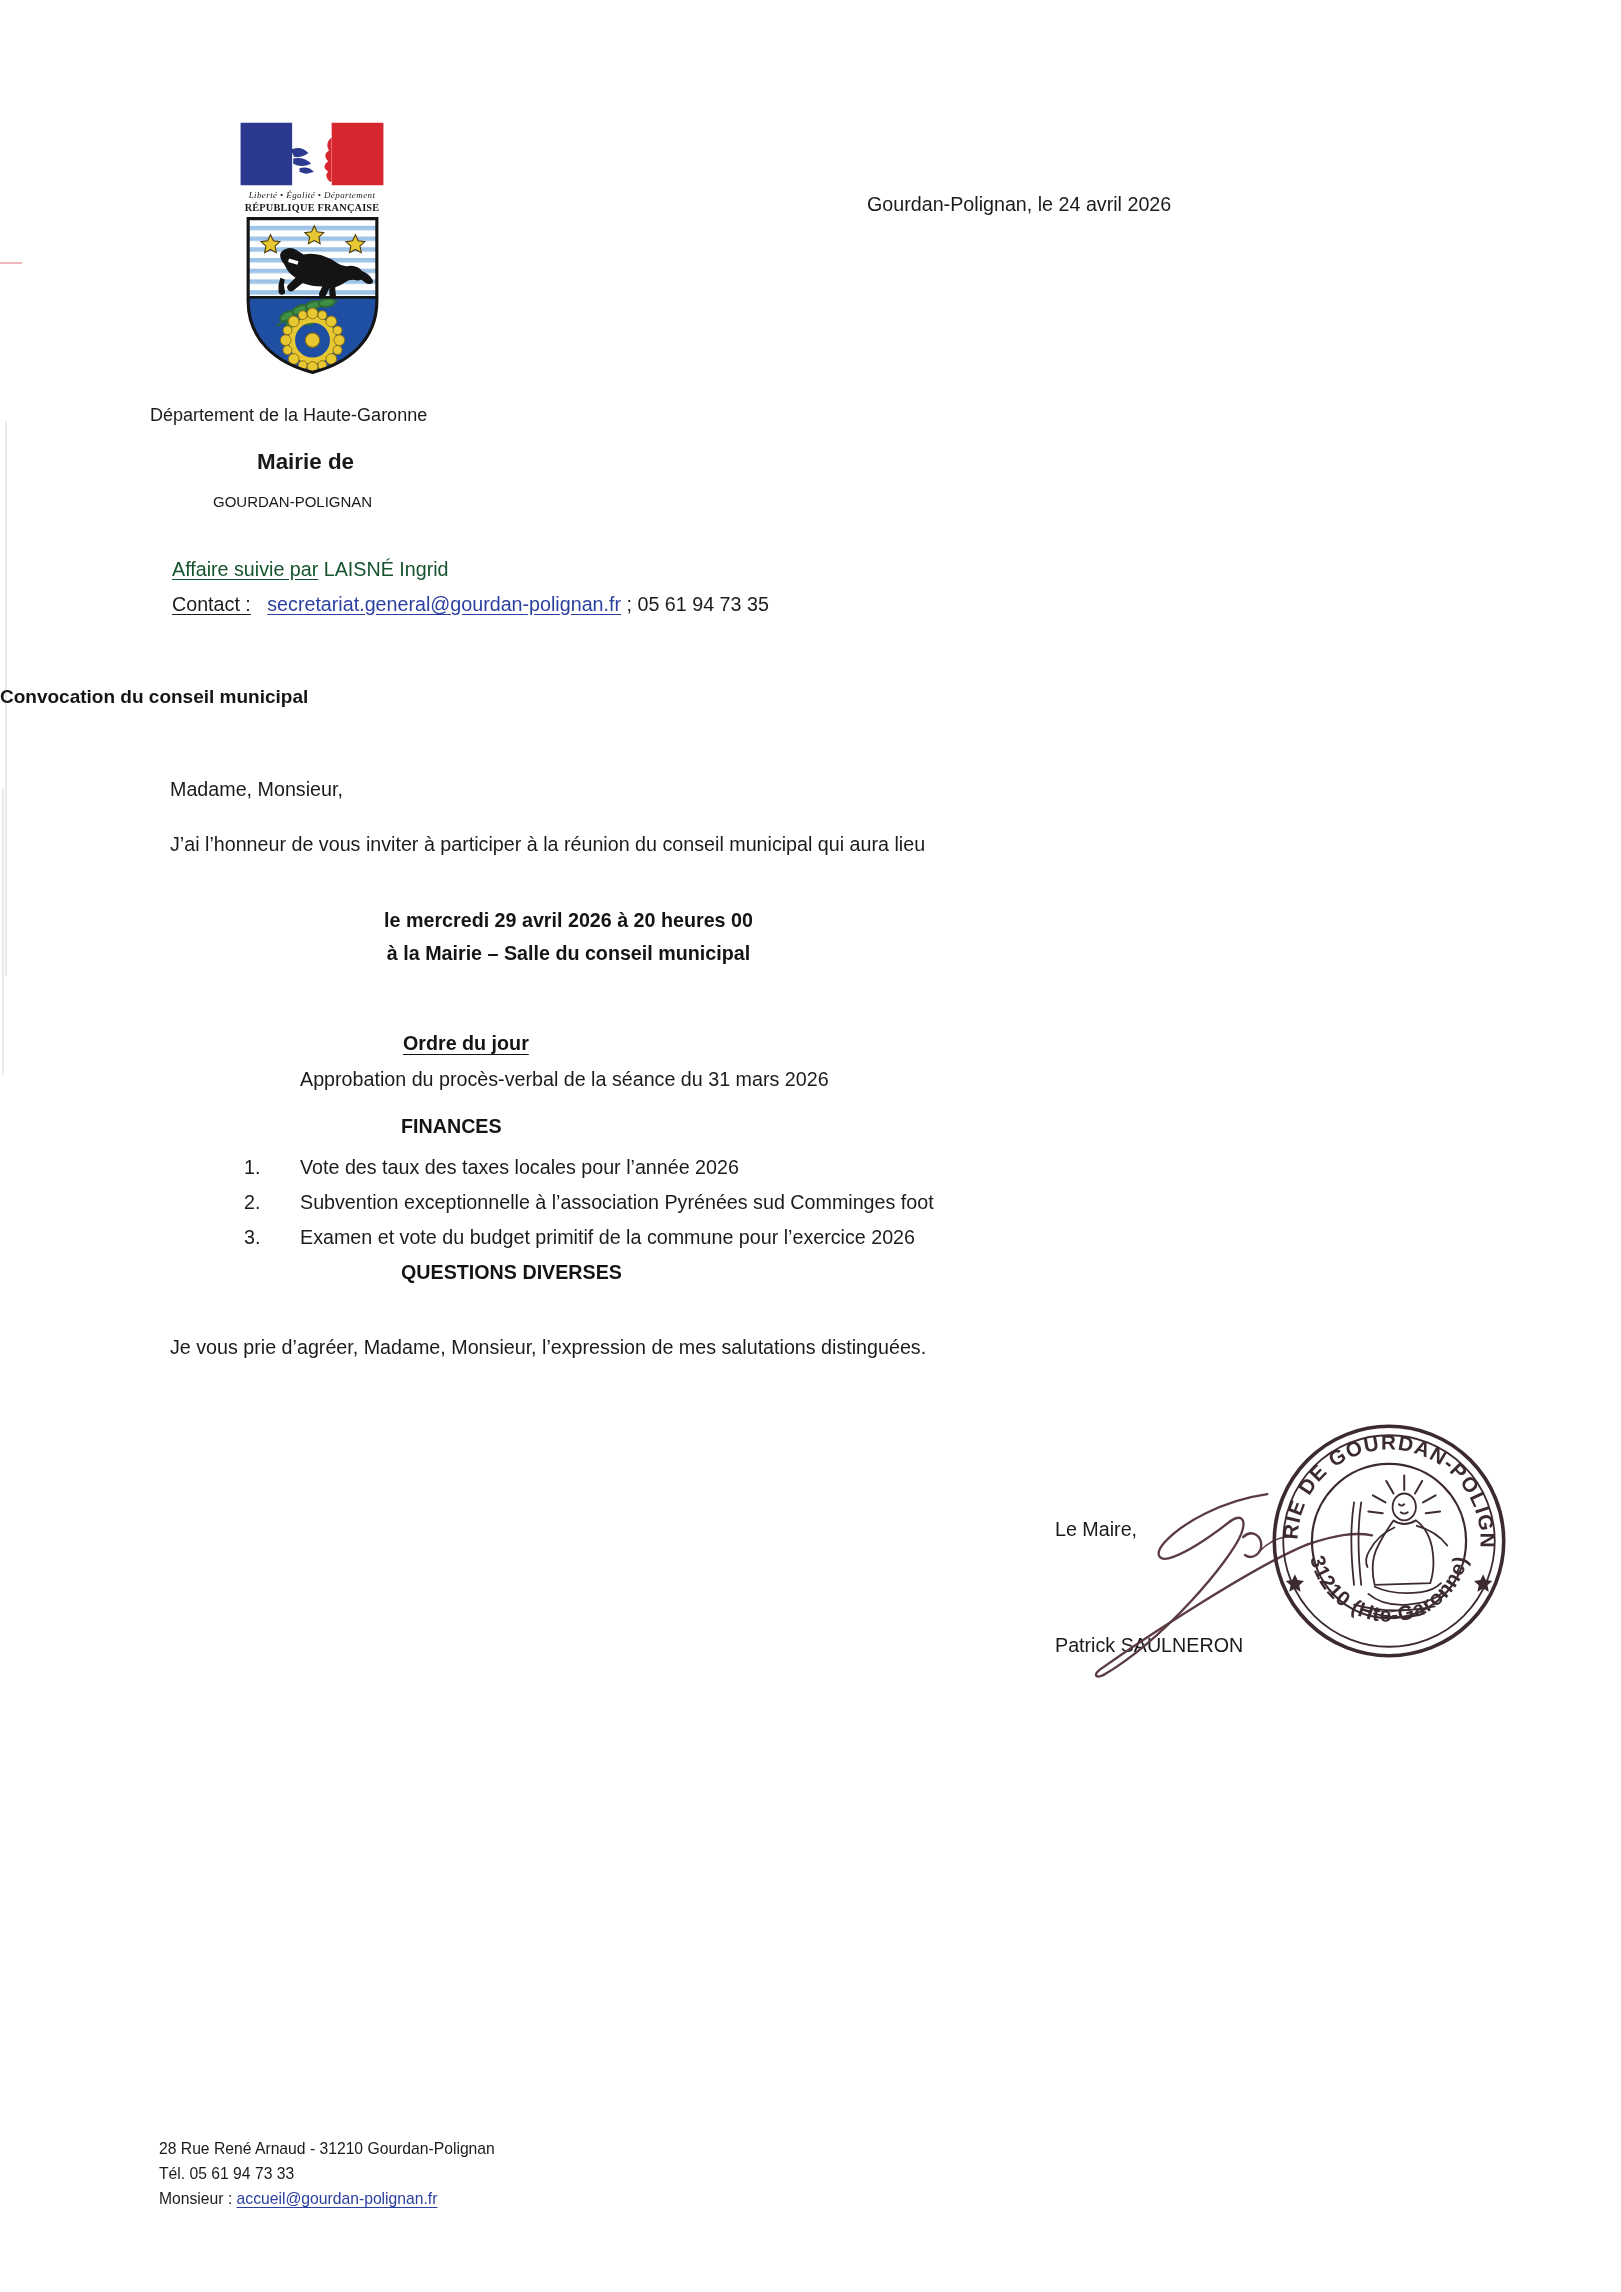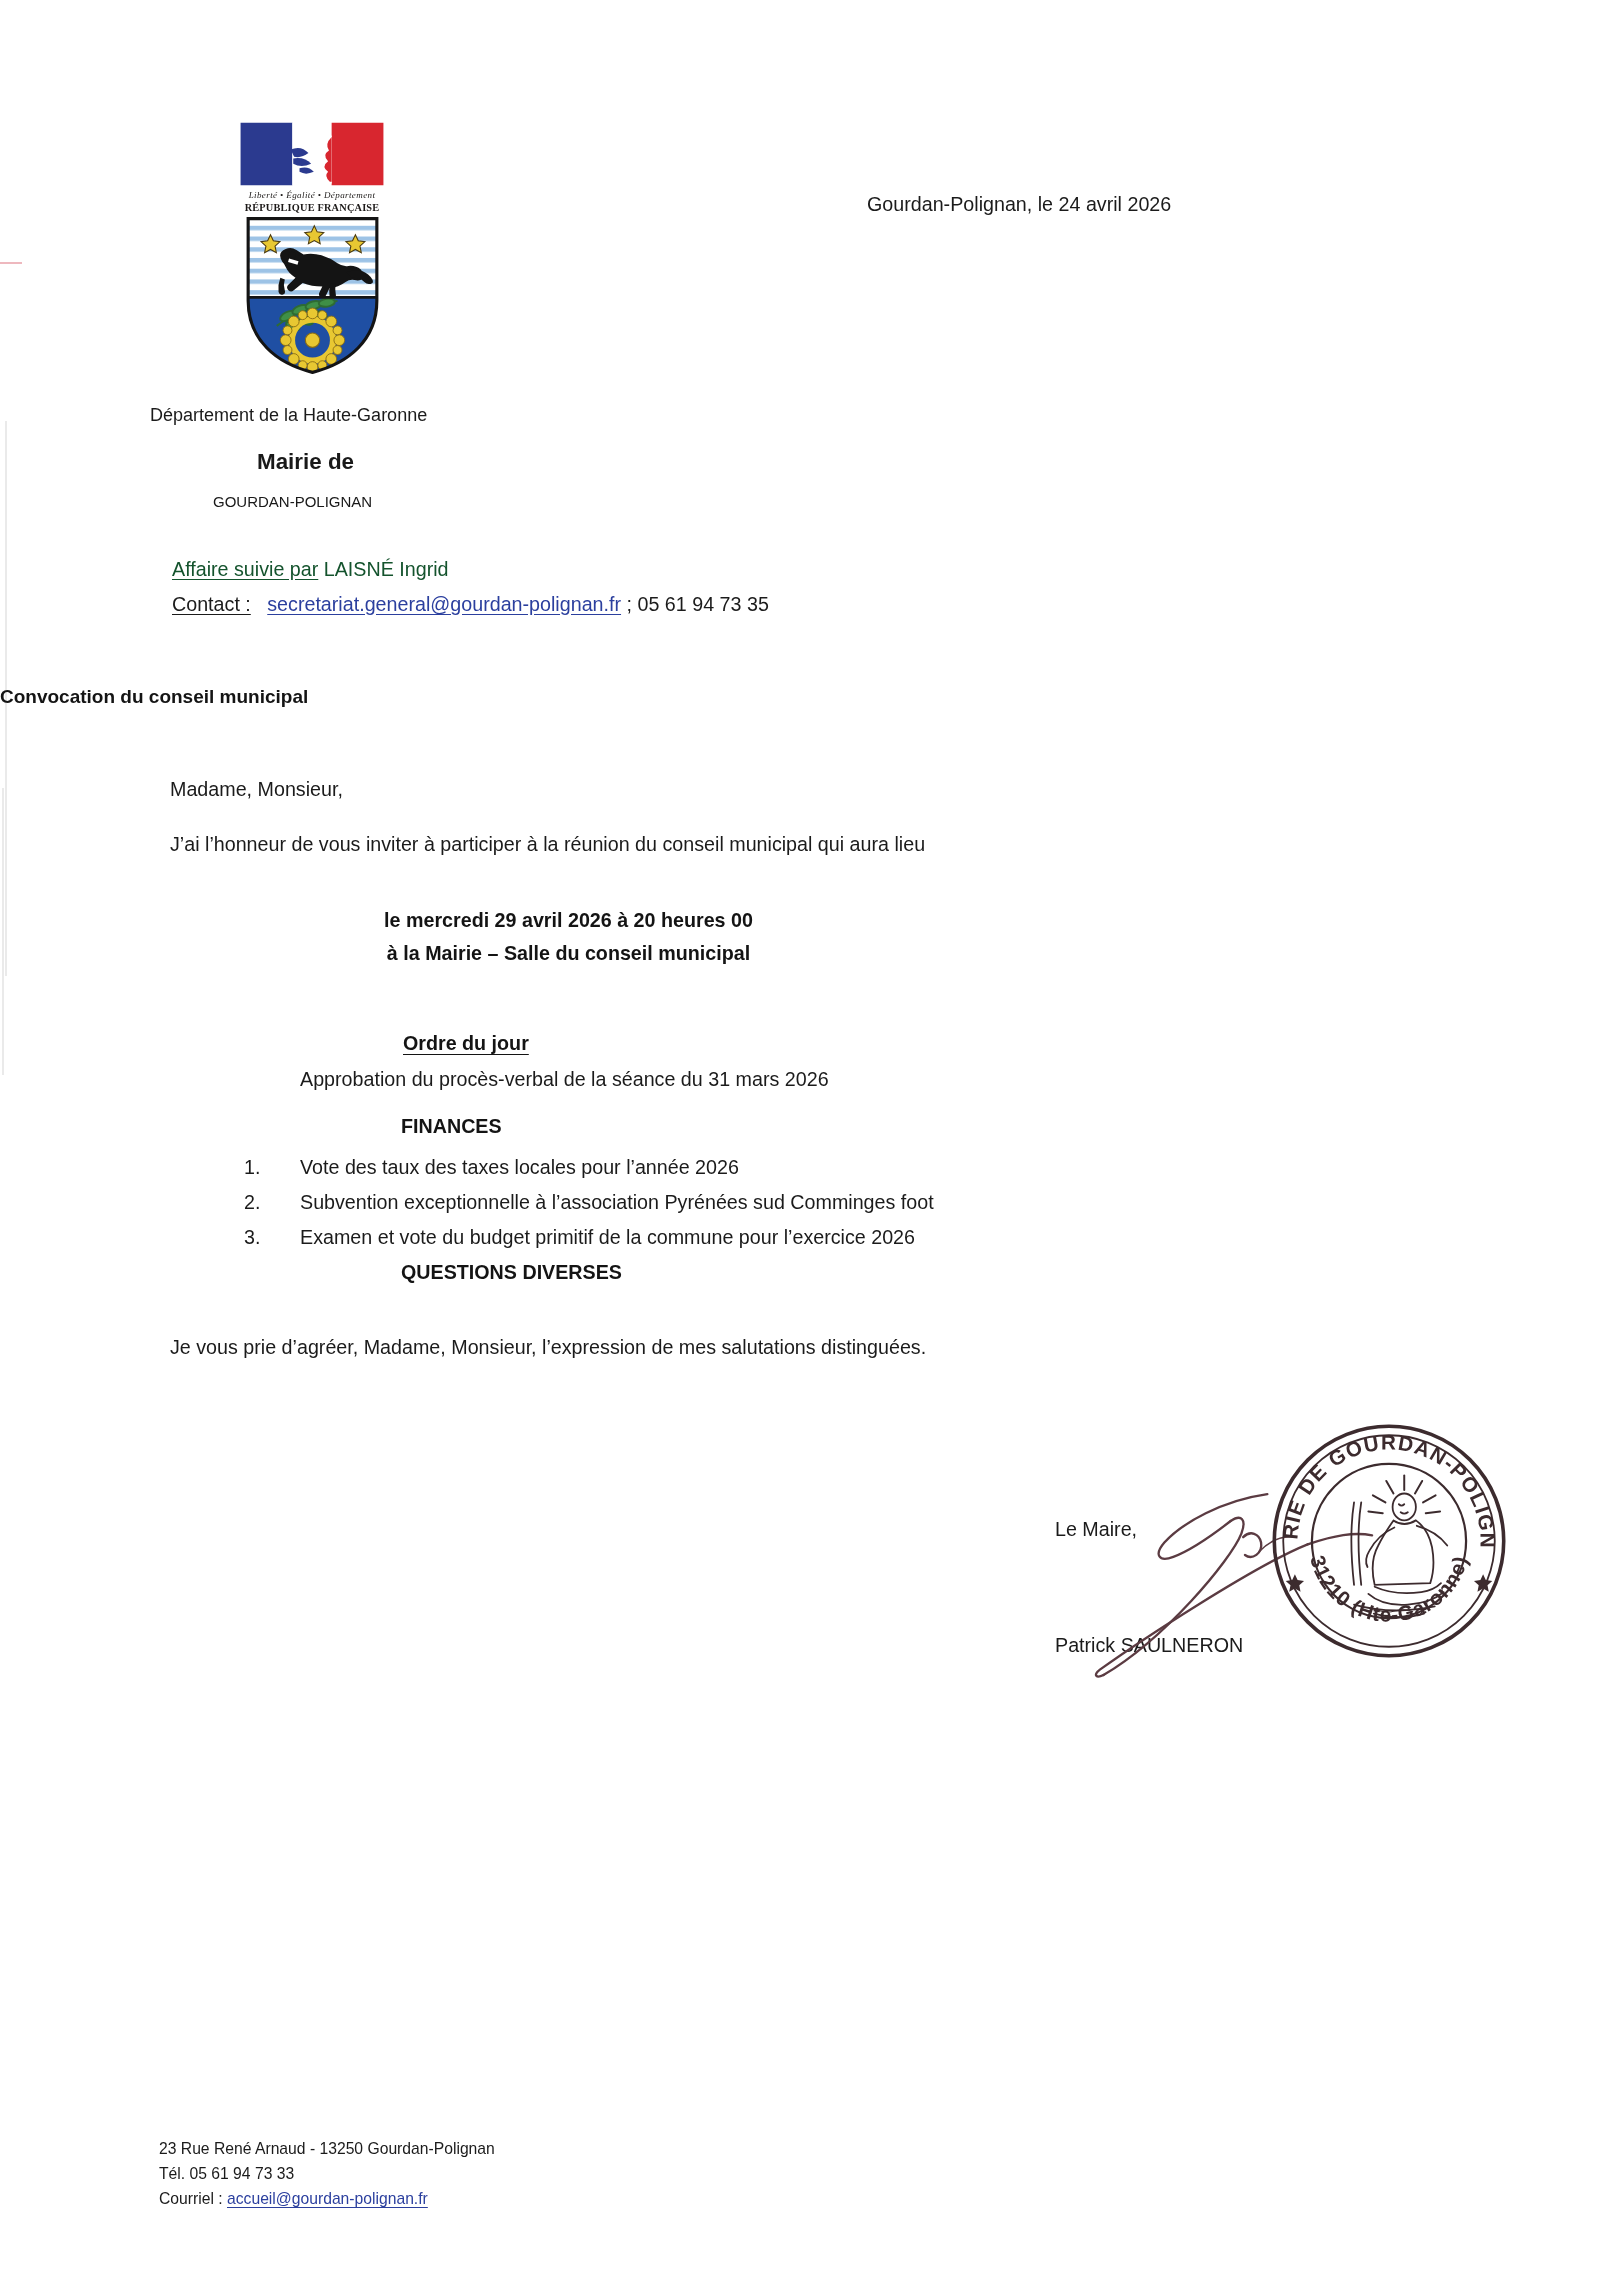--- a/index.html
+++ b/index.html
@@ -524,22 +524,22 @@
       <path d="M96 206 q42 12 90 2"></path>
       <path d="M118 216 q30 8 56 0"></path>
     </g>
 
     <g stroke="#3c2b2e" stroke-width="1.1" fill="none">
       <path d="M122 212 q10 4 20 1 q10 -3 20 1"></path>
     </g>
   </svg>
 
   <div class="footer">
-    <div>23 Rue René Arnaud - 13250 Gourdan-Polignan</div>
+    <div>28 Rue René Arnaud - 31210 Gourdan-Polignan</div>
     <div>Tél. 05 61 94 73 33</div>
     <div>
-      <span>Courriel :</span>
+      <span>Monsieur :</span>
       <span class="mailto">accueil@gourdan-polignan.fr</span>
     </div>
   </div>
 
 </div>
 
 
 </body></html>

